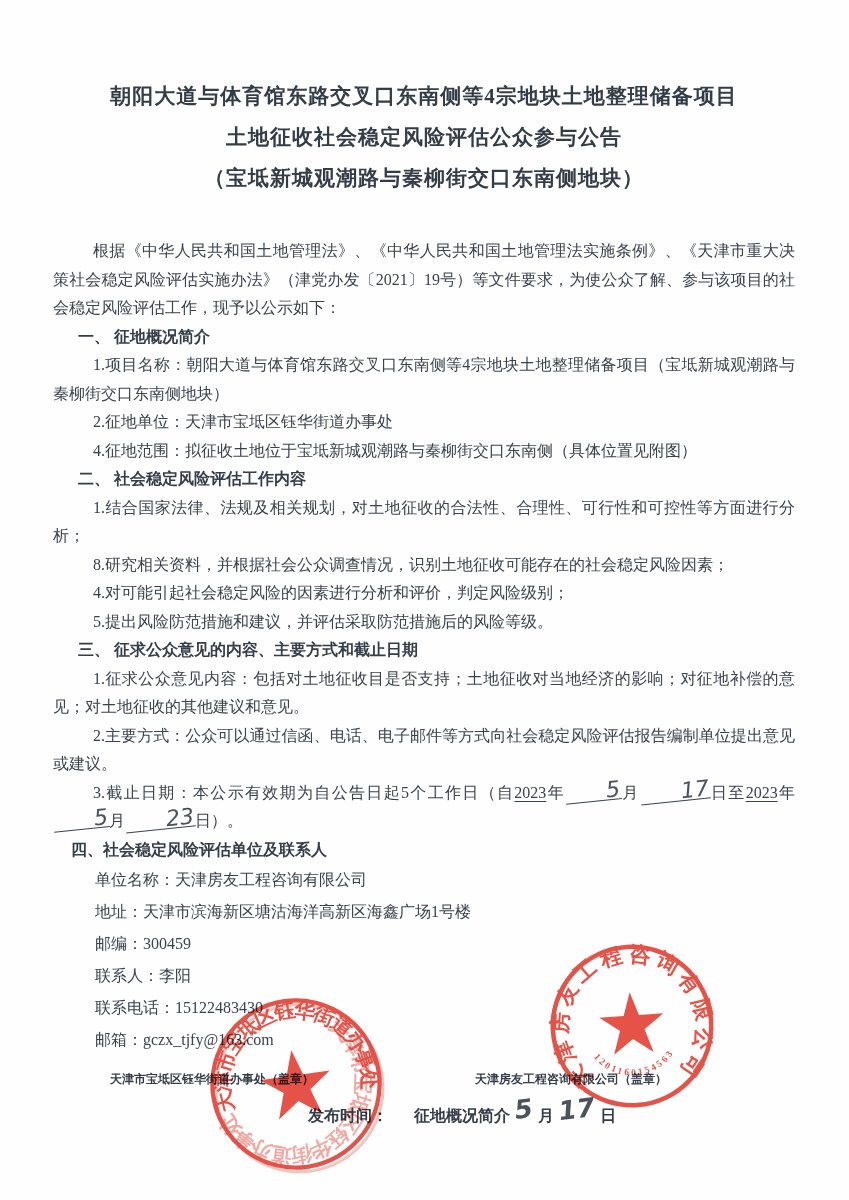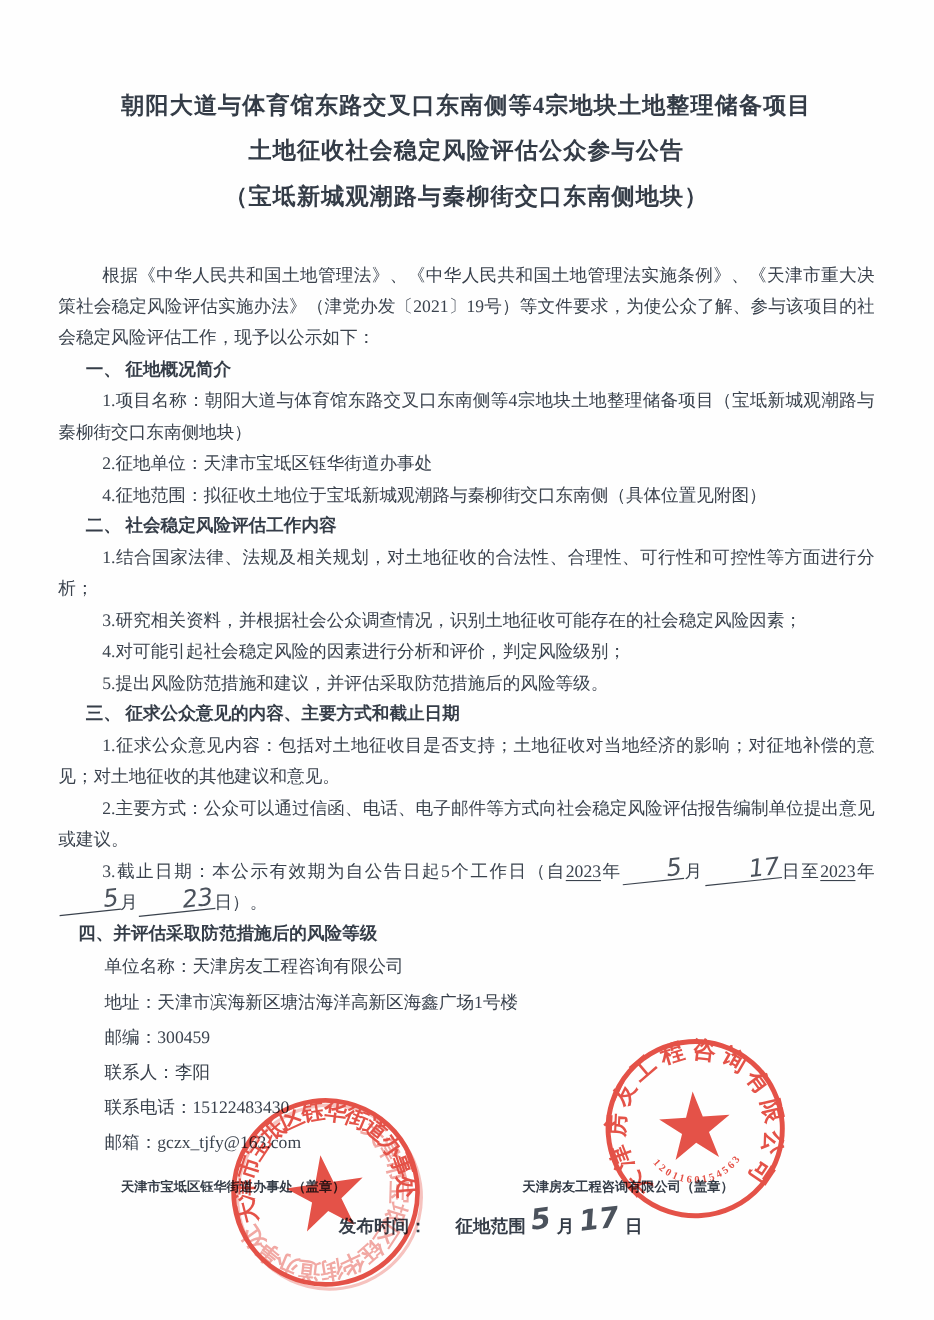--- a/index.html
+++ b/index.html
@@ -75,46 +75,46 @@
 
     <p class="para indent intro">根据《中华人民共和国土地管理法》、《中华人民共和国土地管理法实施条例》、《天津市重大决策社会稳定风险评估实施办法》（津党办发〔2021〕19号）等文件要求，为使公众了解、参与该项目的社会稳定风险评估工作，现予以公示如下：</p>
 
     <h2 class="sec">一、 征地概况简介</h2>
     <p class="para indent">1.项目名称：朝阳大道与体育馆东路交叉口东南侧等4宗地块土地整理储备项目（宝坻新城观潮路与秦柳街交口东南侧地块）</p>
     <p class="para indent">2.征地单位：天津市宝坻区钰华街道办事处</p>
     <p class="para indent">4.征地范围：拟征收土地位于宝坻新城观潮路与秦柳街交口东南侧（具体位置见附图）</p>
 
     <h2 class="sec">二、 社会稳定风险评估工作内容</h2>
     <p class="para indent">1.结合国家法律、法规及相关规划，对土地征收的合法性、合理性、可行性和可控性等方面进行分析；</p>
-    <p class="para indent">3.研究相关资料，并根据社会公众调查情况，识别土地征收可能存在的社会稳定风险因素；</p>
+    <p class="para indent">8.研究相关资料，并根据社会公众调查情况，识别土地征收可能存在的社会稳定风险因素；</p>
     <p class="para indent">4.对可能引起社会稳定风险的因素进行分析和评价，判定风险级别；</p>
     <p class="para indent">5.提出风险防范措施和建议，并评估采取防范措施后的风险等级。</p>
 
     <h2 class="sec">三、 征求公众意见的内容、主要方式和截止日期</h2>
     <p class="para indent">1.征求公众意见内容：包括对土地征收目是否支持；土地征收对当地经济的影响；对征地补偿的意见；对土地征收的其他建议和意见。</p>
     <p class="para indent">2.主要方式：公众可以通过信函、电话、电子邮件等方式向社会稳定风险评估报告编制单位提出意见或建议。</p>
     <p class="para indent">
       <span>3.截止日期：本公示有效期为自公告日起5个工作日（自</span><span class="u">2023</span><span>年</span><span class="hw">5</span><span>月</span><span class="hw">17</span><span>日至</span><span class="u">2023</span><span>年</span><span class="hw">5</span><span>月</span><span class="hw">23</span><span>日）。</span>
     </p>
 
-    <h2 class="sec sec4">四、并评估采取防范措施后的风险等级</h2>
+    <h2 class="sec sec4">四、社会稳定风险评估单位及联系人</h2>
     <p class="contact-line">单位名称：天津房友工程咨询有限公司</p>
     <p class="contact-line">地址：天津市滨海新区塘沽海洋高新区海鑫广场1号楼</p>
     <p class="contact-line">邮编：300459</p>
     <p class="contact-line">联系人：李阳</p>
     <p class="contact-line">联系电话：15122483430</p>
     <p class="contact-line">邮箱：gczx_tjfy@163.com</p>
 
     <div class="signs">
       <span class="sign-left">天津市宝坻区钰华街道办事处（盖章）</span>
       <span class="sign-right">天津房友工程咨询有限公司（盖章）</span>
     </div>
 
     <div class="publish">
-      <span>发布时间：</span><span class="gap"></span><span>征地范围</span><span class="hw-pub">5</span><span>月</span><span class="hw-pub">17</span><span>日</span>
+      <span>发布时间：</span><span class="gap"></span><span>征地概况简介</span><span class="hw-pub">5</span><span>月</span><span class="hw-pub">17</span><span>日</span>
     </div>
   </div>
 
   <svg class="stamp stamp-left" viewBox="0 0 200 200" aria-hidden="true">
     <g fill="#e23a2e" stroke="none">
       <circle cx="100" cy="100" r="88" fill="none" stroke="#e23a2e" stroke-width="4.5"></circle>
       <circle cx="100" cy="100" r="88" fill="none" stroke="#e23a2e" stroke-width="3" opacity="0.35" transform="translate(3,5)"></circle>
       <path id="seal-left-arc" d="M 32.4,118.1 A 70,70 0 1,1 167.6,118.1" fill="none"></path>
       <text id="seal-left-text" font-size="22" fill="#e23a2e">
         <textPath href="#seal-left-arc" startOffset="0" textLength="254">天津市宝坻区钰华街道办事处</textPath>

